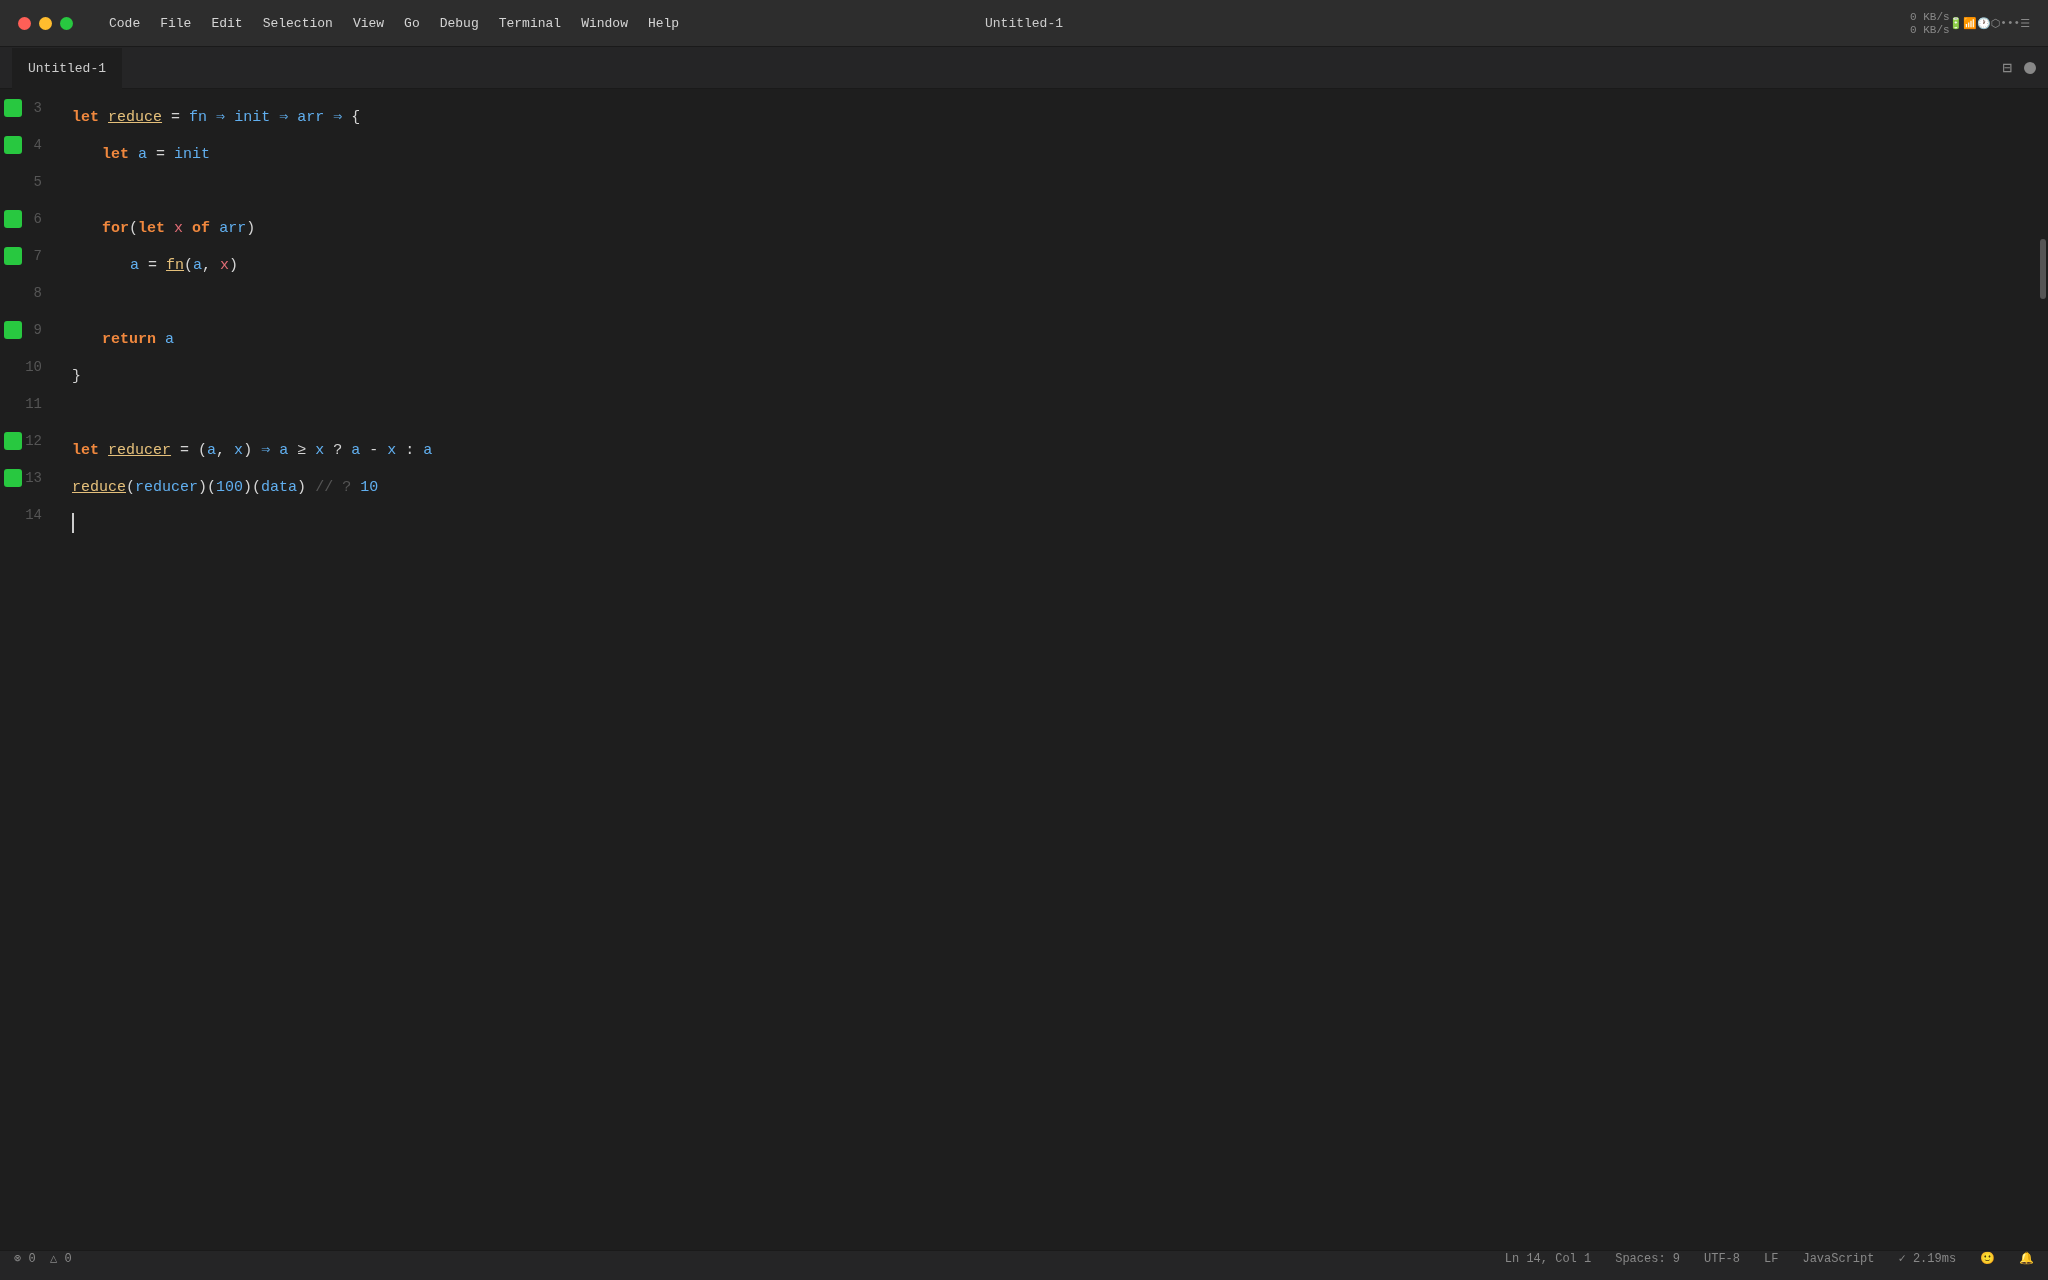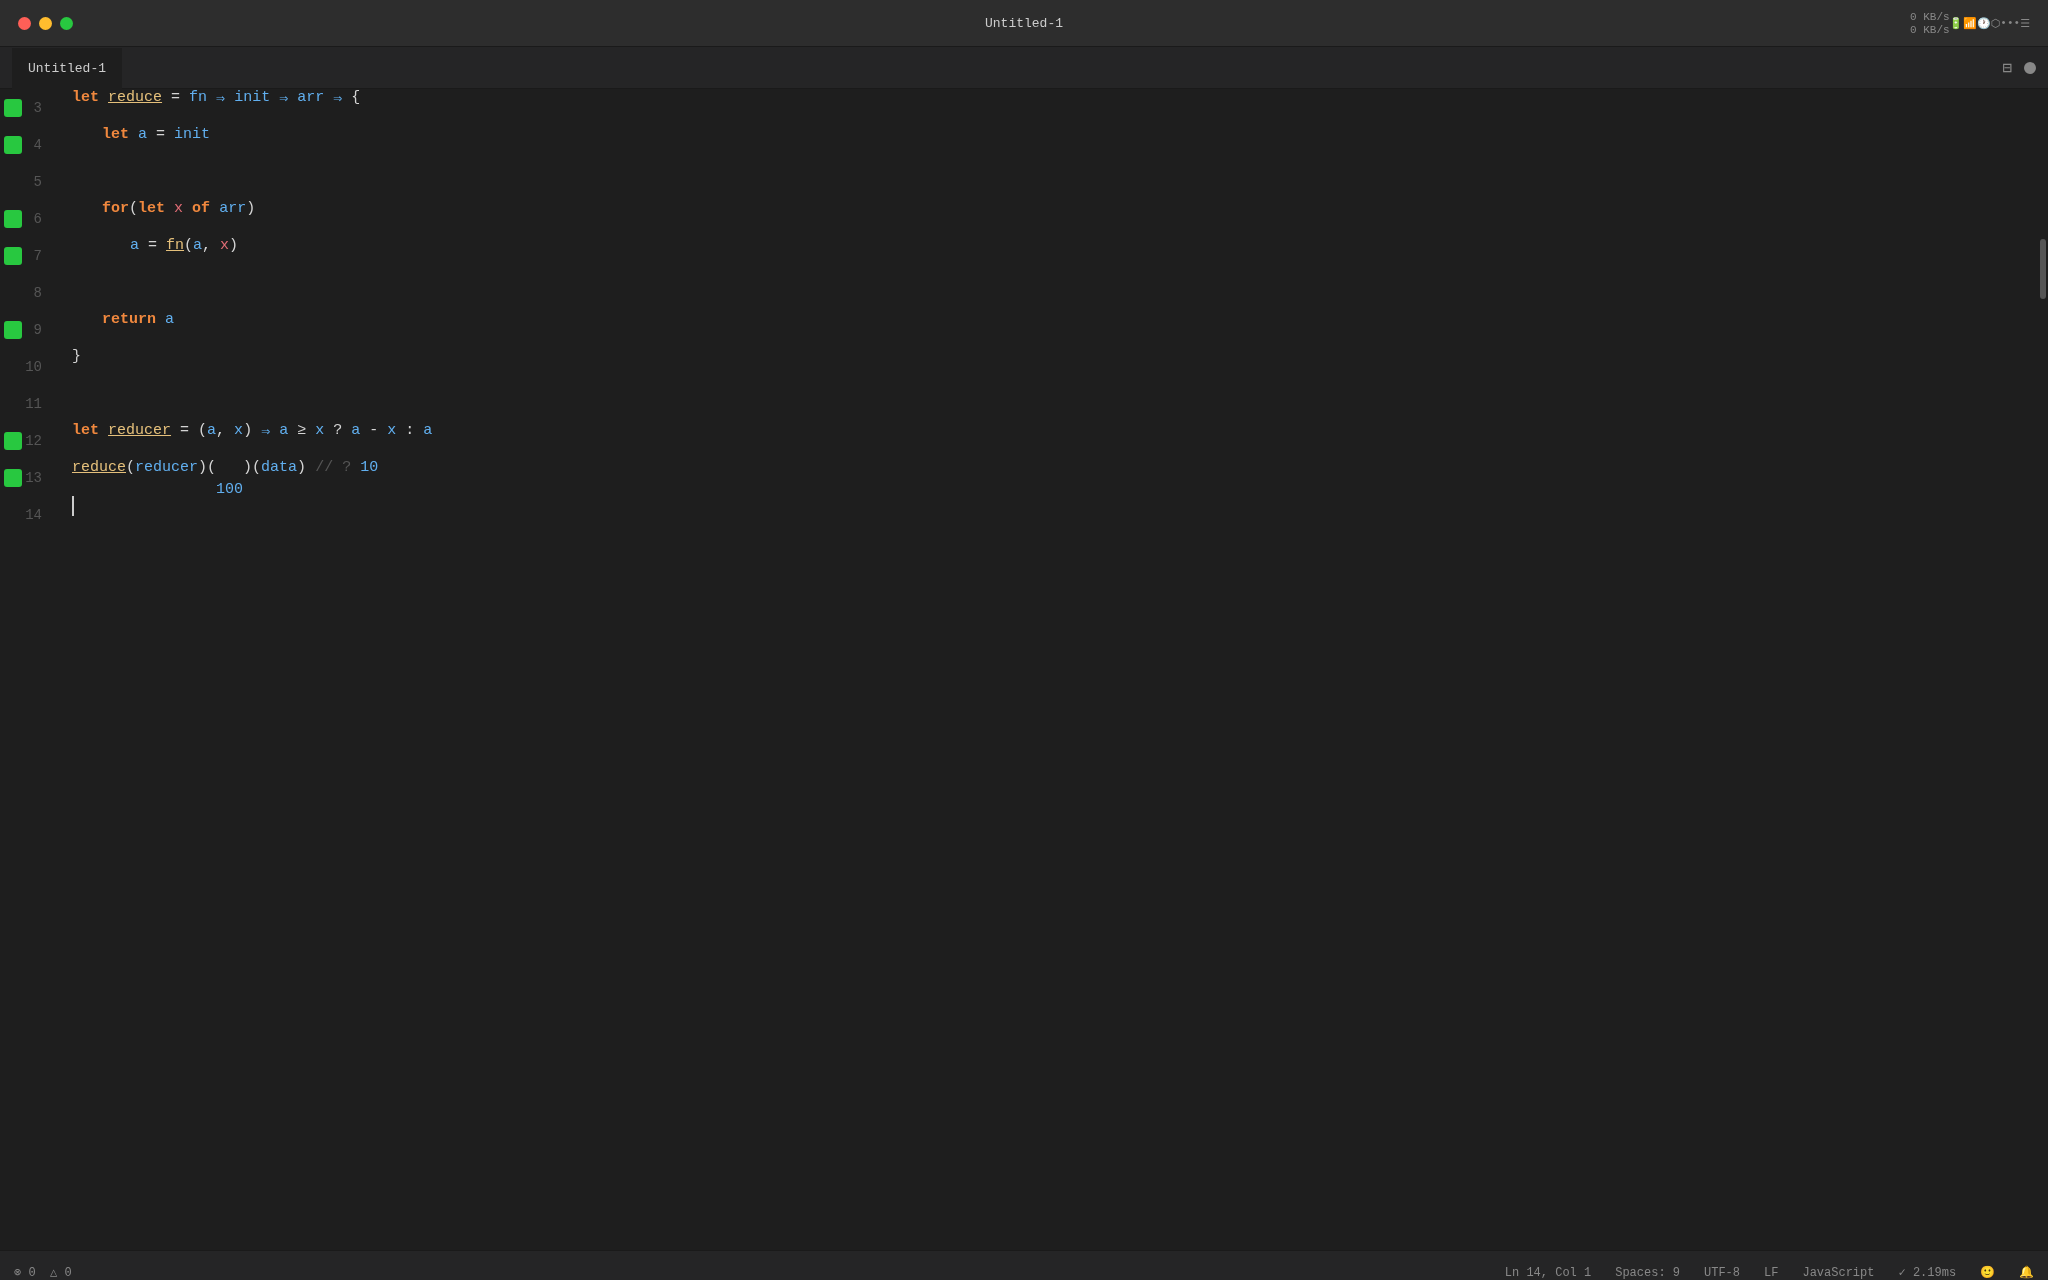--- a/index.html
+++ b/index.html
@@ -159,21 +159,21 @@
     .code-area {
       flex: 1;
       padding-top: 0;
       overflow-x: auto;
       position: relative;
     }
 
     .code-line {
       height: 37px;
       display: flex;
-      align-items: flex-start;
+      align-items: flex-end;
       padding-left: 20px;
       font-size: 15px;
       white-space: nowrap;
     }
 
     
     .scrollbar-area {
       width: 14px;
       background: #1e1e1e;
       flex-shrink: 0;
@@ -199,21 +199,21 @@
     .num { color: #61afef; margin-top: 22px; }
     .comment { color: #555; }
     .comment-val { color: #61afef; }
     .op { color: #d4d4d4; }
 
     
     .statusbar {
       height: 30px;
       background: #252526;
       display: flex;
-      align-items: flex-end;
+      align-items: flex-start;
       justify-content: space-between;
       padding: 0 14px;
       border-top: 1px solid #1a1a1a;
     }
     .statusbar-left {
       display: flex;
       align-items: center;
       gap: 14px;
       color: #888;
       font-size: 12px;
@@ -231,20 +231,32 @@
   </style>
 </head>
 <body>
 
 <div class="titlebar">
   <div class="titlebar-left">
     <div class="traffic-lights">
       <div class="traffic-light tl-red"></div>
       <div class="traffic-light tl-yellow"></div>
       <div class="traffic-light tl-green"></div>
+    </div>
+    <div class="menu-bar">
+      <span class="menu-item">Code</span>
+      <span class="menu-item">File</span>
+      <span class="menu-item">Edit</span>
+      <span class="menu-item">Selection</span>
+      <span class="menu-item">View</span>
+      <span class="menu-item">Go</span>
+      <span class="menu-item">Debug</span>
+      <span class="menu-item">Terminal</span>
+      <span class="menu-item">Window</span>
+      <span class="menu-item">Help</span>
     </div>
   </div>
   <div class="titlebar-center">Untitled-1</div>
   <div class="titlebar-right">
     <div style="display:flex;flex-direction:column;align-items:flex-end;gap:1px;">
       <span class="titlebar-right-item">0 KB/s</span>
       <span class="titlebar-right-item">0 KB/s</span>
     </div>
     <span class="titlebar-right-item">🔋</span>
     <span class="titlebar-right-item">📶</span>

